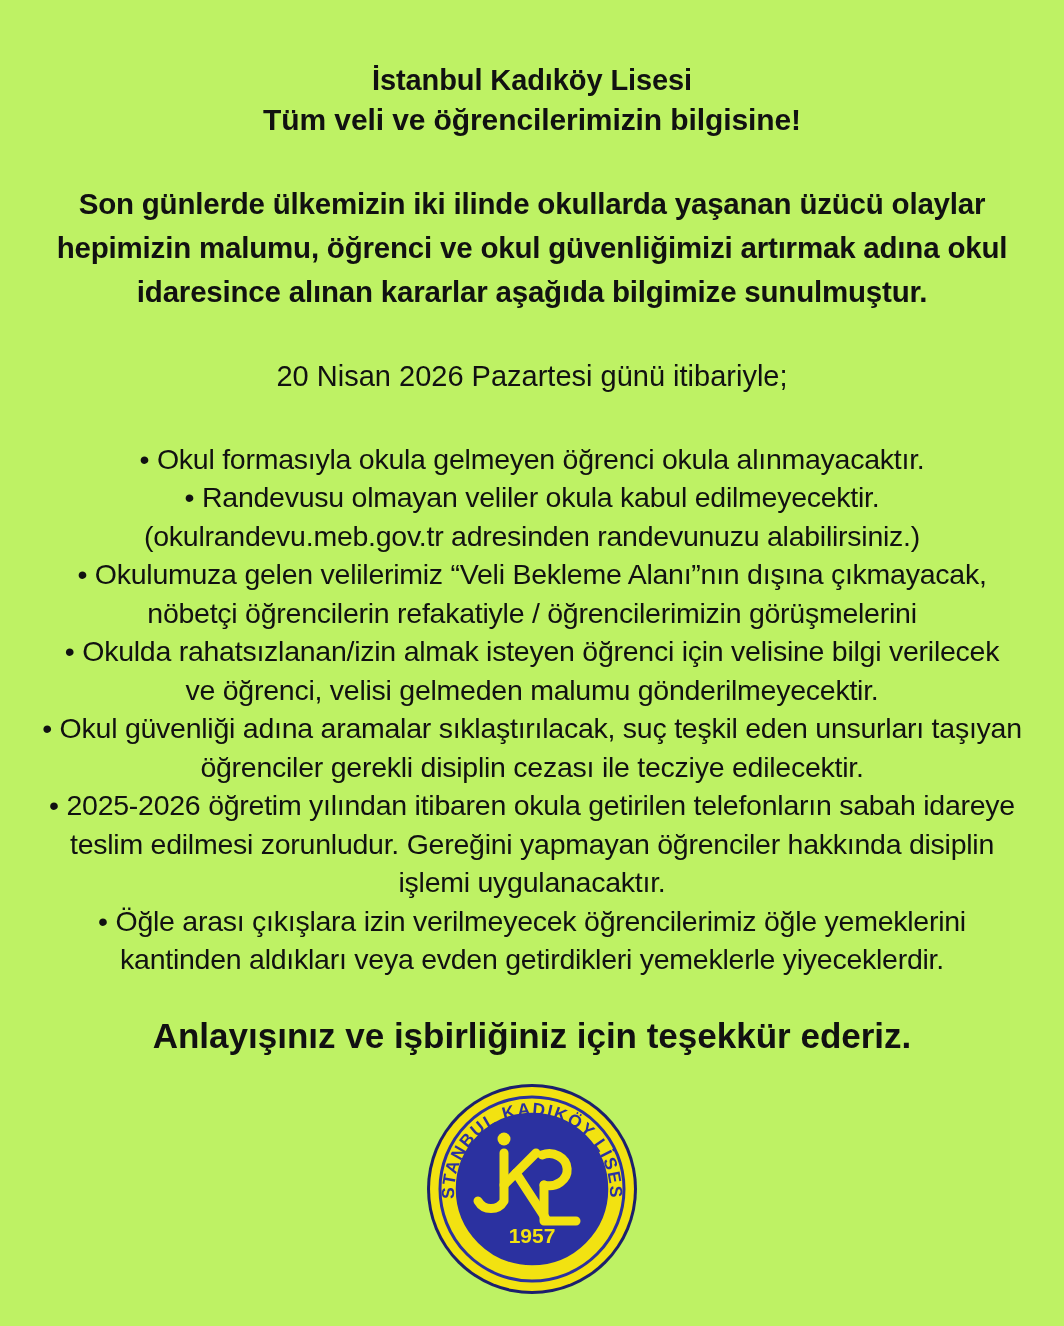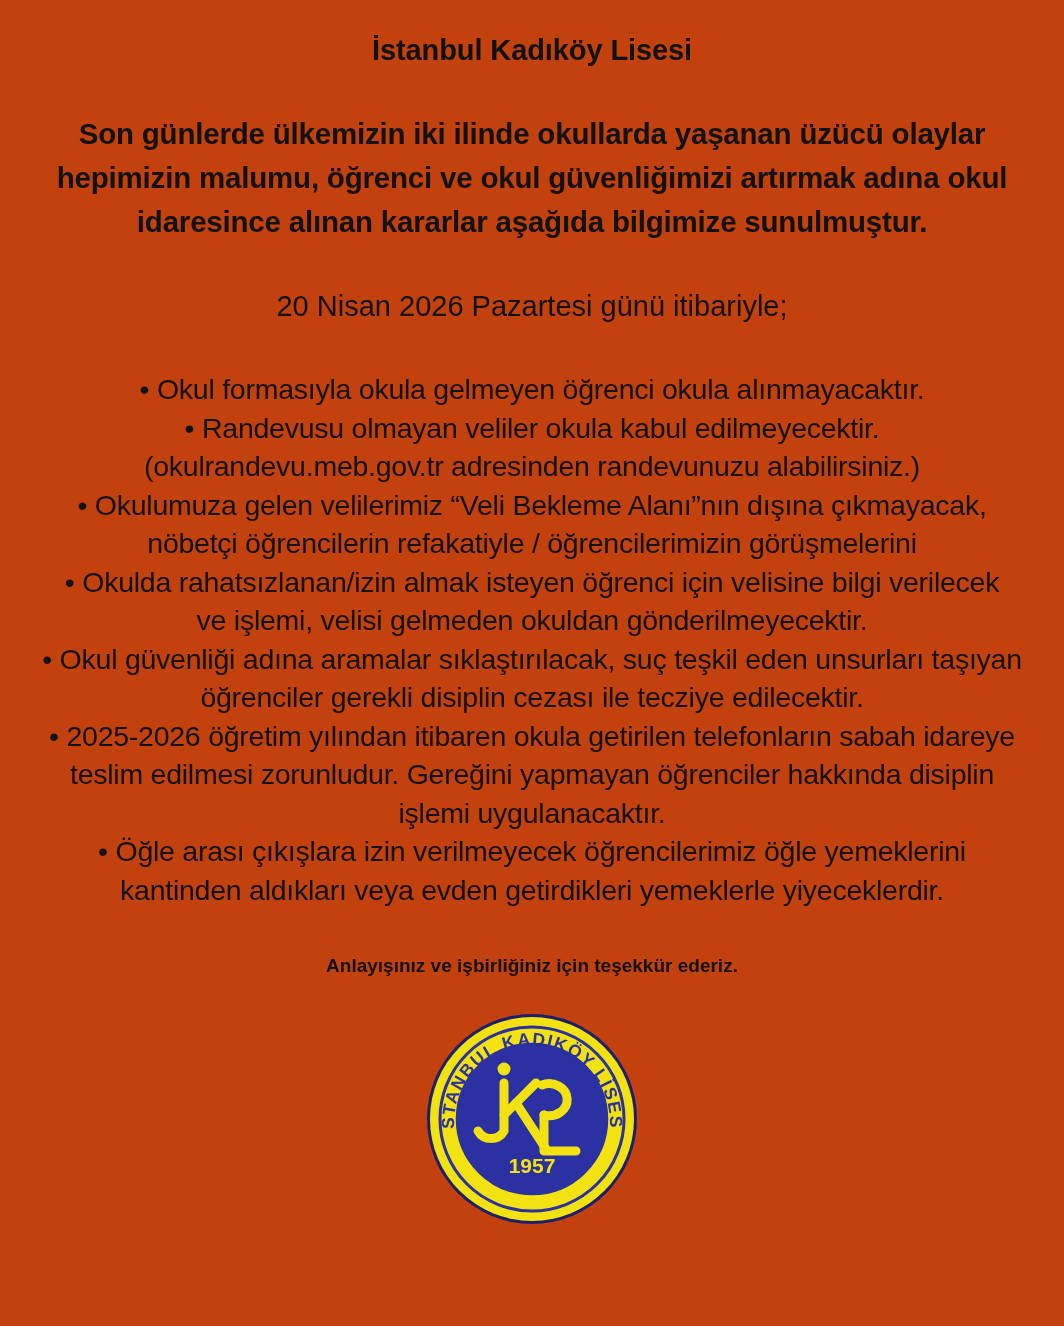--- a/index.html
+++ b/index.html
@@ -14,24 +14,25 @@
     position: relative;
     overflow: hidden;
     font-family: "Liberation Sans", sans-serif;
     color: #111111;
     -webkit-font-smoothing: antialiased;
   }
 
   .sheet {
     position: absolute;
     inset: 0;
-    background: #c2410c;
+    background: #bef264;
     display: flex;
     flex-direction: column;
     align-items: center;
+    justify-content: center;
   }
 
   
   .header {
     width: 100%;
     text-align: center;
     margin-top: 30px;
   }
   .header .title-line {
     font-size: 29px;
@@ -74,21 +75,21 @@
     letter-spacing: -0.25px;
   }
   .rules .rule-line {
     white-space: nowrap;
   }
 
   
   .closing {
     margin-top: 38px;
     text-align: center;
-    font-size: 19px;
+    font-size: 35px;
     font-weight: bold;
     line-height: 38px;
   }
 
   
   .emblem-wrap {
     margin-top: 26px;
     width: 216px;
     height: 216px;
     position: relative;
@@ -99,34 +100,35 @@
     height: 216px;
   }
 </style>
 </head>
 <body>
 
 <div class="sheet">
 
   <div class="header">
     <div class="title-line">İstanbul Kadıköy Lisesi</div>
+    <div class="title-line second">Tüm veli ve öğrencilerimizin bilgisine!</div>
   </div>
 
   <div class="intro">Son günlerde ülkemizin iki ilinde okullarda yaşanan üzücü olaylar hepimizin malumu, öğrenci ve okul güvenliğimizi artırmak adına okul idaresince alınan kararlar aşağıda bilgimize sunulmuştur.</div>
 
   <div class="date-line">20 Nisan 2026 Pazartesi günü itibariyle;</div>
 
   <div class="rules">
     <div class="rule-line">• Okul formasıyla okula gelmeyen öğrenci okula alınmayacaktır.</div>
     <div class="rule-line">• Randevusu olmayan veliler okula kabul edilmeyecektir.</div>
     <div class="rule-line">(okulrandevu.meb.gov.tr adresinden randevunuzu alabilirsiniz.)</div>
     <div class="rule-line">• Okulumuza gelen velilerimiz “Veli Bekleme Alanı”nın dışına çıkmayacak,</div>
     <div class="rule-line">nöbetçi öğrencilerin refakatiyle / öğrencilerimizin görüşmelerini</div>
     <div class="rule-line">• Okulda rahatsızlanan/izin almak isteyen öğrenci için velisine bilgi verilecek</div>
-    <div class="rule-line">ve işlemi, velisi gelmeden okuldan gönderilmeyecektir.</div>
+    <div class="rule-line">ve öğrenci, velisi gelmeden malumu gönderilmeyecektir.</div>
     <div class="rule-line">• Okul güvenliği adına aramalar sıklaştırılacak, suç teşkil eden unsurları taşıyan</div>
     <div class="rule-line">öğrenciler gerekli disiplin cezası ile tecziye edilecektir.</div>
     <div class="rule-line">• 2025-2026 öğretim yılından itibaren okula getirilen telefonların sabah idareye</div>
     <div class="rule-line">teslim edilmesi zorunludur. Gereğini yapmayan öğrenciler hakkında disiplin</div>
     <div class="rule-line">işlemi uygulanacaktır.</div>
     <div class="rule-line">• Öğle arası çıkışlara izin verilmeyecek öğrencilerimiz öğle yemeklerini</div>
     <div class="rule-line">kantinden aldıkları veya evden getirdikleri yemeklerle yiyeceklerdir.</div>
   </div>
 
   <div class="closing">Anlayışınız ve işbirliğiniz için teşekkür ederiz.</div>

